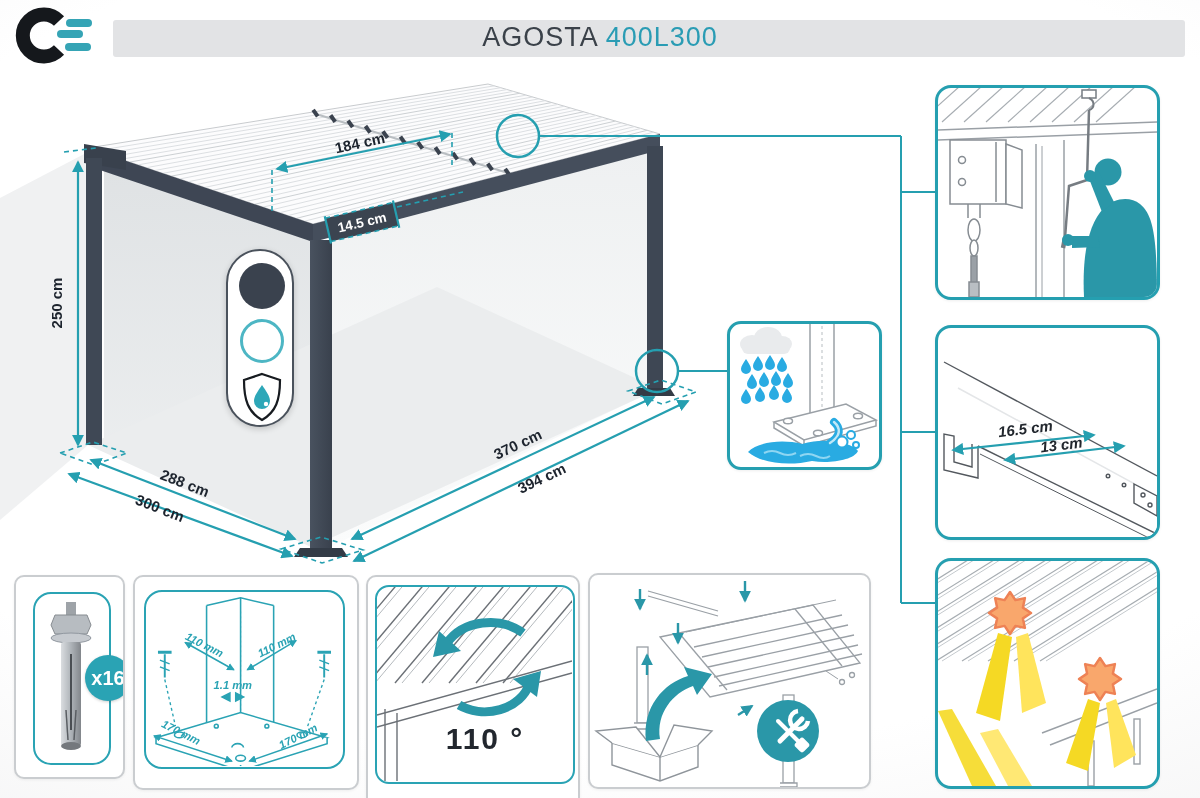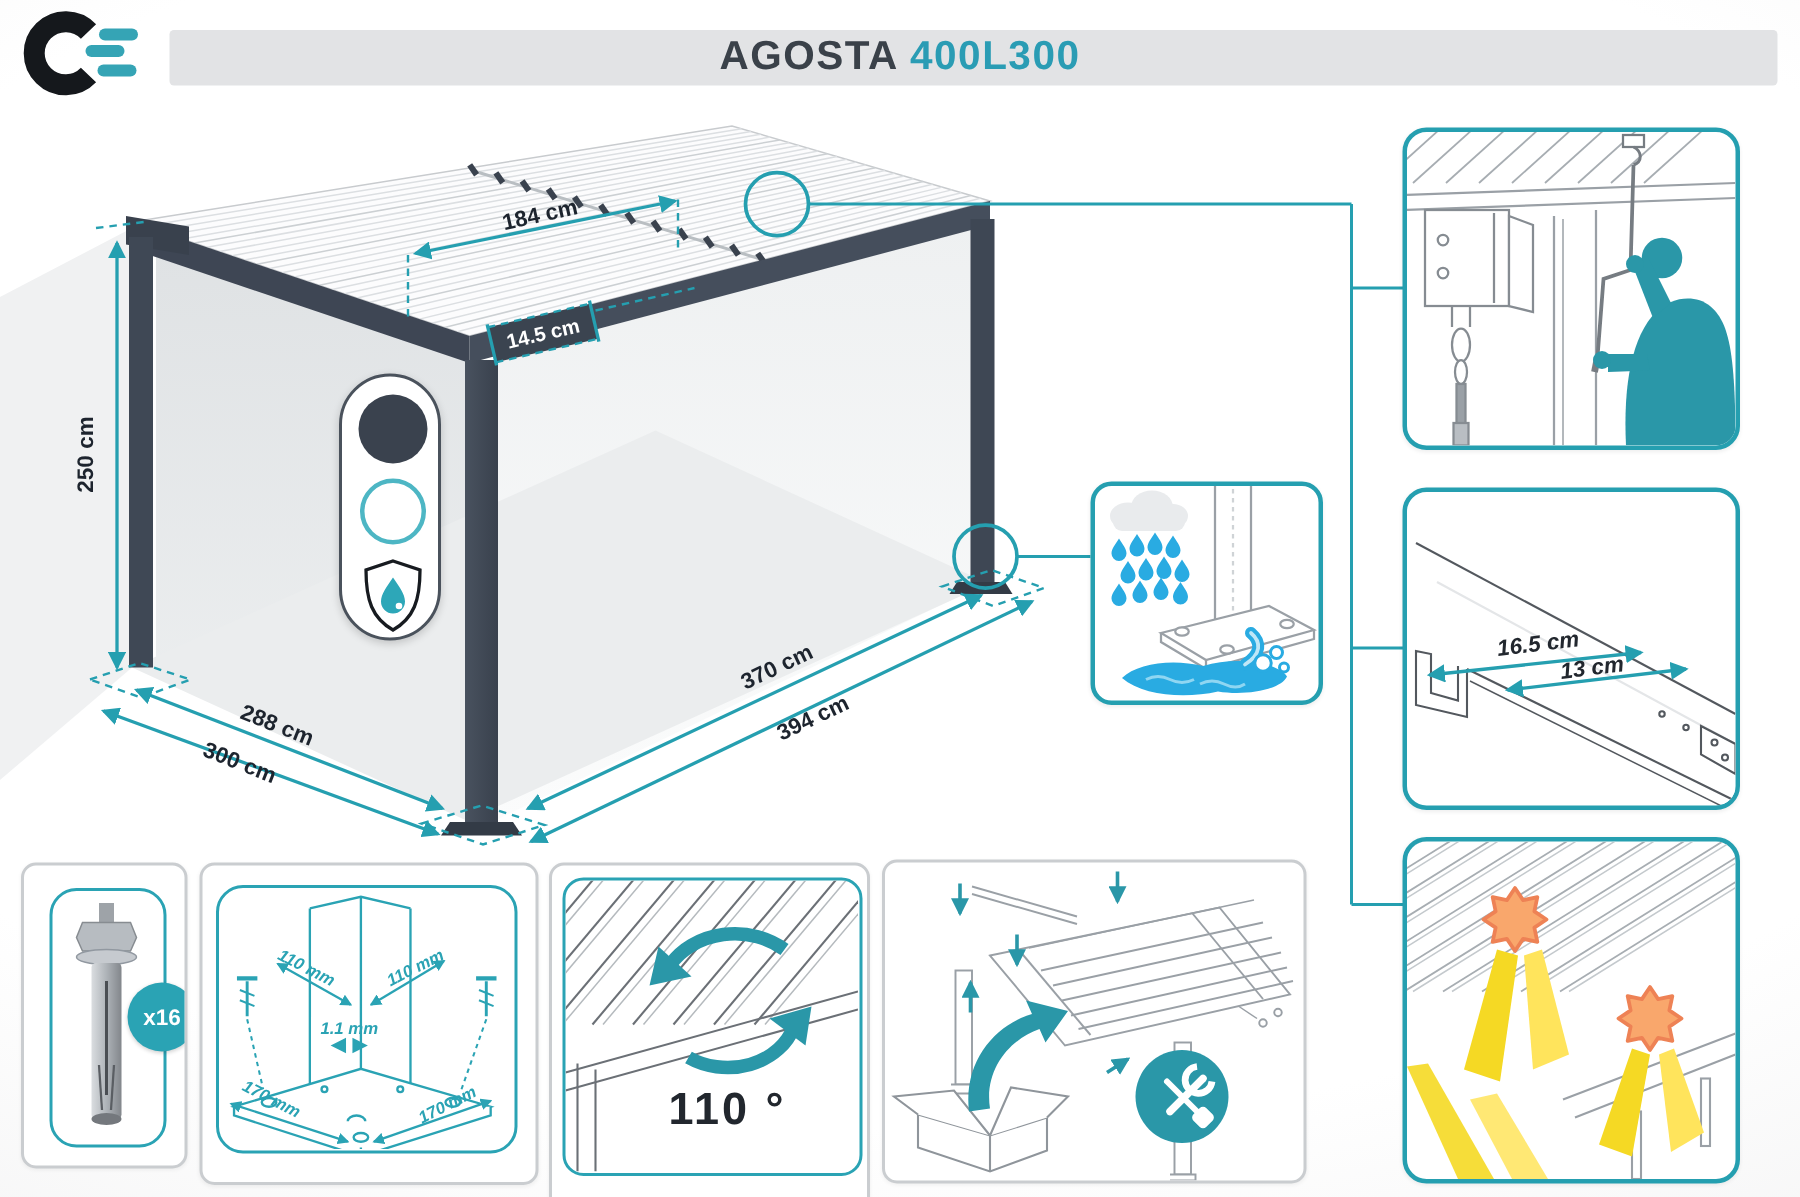--- a/index.html
+++ b/index.html
@@ -3,35 +3,35 @@
 <meta charset="utf-8">
 <style>
   html,body{margin:0;padding:0;background:#e9eaeb;}
   .canvas{
     position:relative;width:1200px;height:798px;overflow:hidden;
     background:radial-gradient(120% 95% at 50% 42%, #ffffff 55%, #ededee 100%);
     font-family:"Liberation Sans","DejaVu Sans",sans-serif;
   }
   .abs{position:absolute;}
   .titlebar{left:113px;top:20px;width:1072px;height:37px;background:#e2e3e5;border-radius:3px;}
-  .titletext{left:0;top:22px;width:1200px;text-align:center;font-size:27px;font-weight:bold;
+  .titletext{left:0;top:22px;width:1200px;text-align:center;font-size:27px;font-weight:normal;
     letter-spacing:1px;color:#3a4149;}
   .titletext .variant{color:#2a9cb4;}
   .panel{background:#fff;border:3px solid #259fb0;border-radius:16px;box-sizing:border-box;
     overflow:hidden;box-shadow:0 1px 3px rgba(0,0,0,.07);}
   .gbox{background:#fff;border:2px solid #cacdd0;border-radius:10px;box-sizing:border-box;
     overflow:hidden;box-shadow:0 1px 3px rgba(0,0,0,.06);}
   .tealbox{border:2.5px solid #2aa3b4;border-radius:18px;box-sizing:border-box;background:#fff;}
   .pill{background:#fff;border:2px solid #4a525c;border-radius:34px;box-sizing:border-box;
     box-shadow:0 2px 6px rgba(0,0,0,.18);}
   .swatch-dark{position:absolute;left:11px;top:12px;width:46px;height:46px;border-radius:50%;background:#3a424e;}
   .swatch-white{position:absolute;left:12px;top:68px;width:44px;height:44px;border-radius:50%;
     background:#fff;border:3px solid #4db6c4;box-sizing:border-box;}
   .badge{position:absolute;left:69px;top:78px;width:46px;height:46px;border-radius:50%;background:#2aa3b4;
-    color:#fff;font-weight:bold;font-size:15px;display:flex;align-items:center;justify-content:center;
+    color:#fff;font-weight:bold;font-size:20px;display:flex;align-items:center;justify-content:center;
     box-shadow:0 1px 3px rgba(0,0,0,.2);}
   svg{display:block;}
   text{font-family:"Liberation Sans","DejaVu Sans",sans-serif;}
   .dimtxt{font-size:15px;font-weight:bold;fill:#1d242e;}
   .dimtxt-i{font-size:15px;font-weight:bold;font-style:italic;fill:#22272e;}
   .mmtxt{font-size:11.5px;font-weight:bold;font-style:italic;fill:#2aa3b4;}
   .angletxt{font-size:30px;font-weight:bold;fill:#22272e;letter-spacing:2px;}
 </style>
 </head>
 <body>

